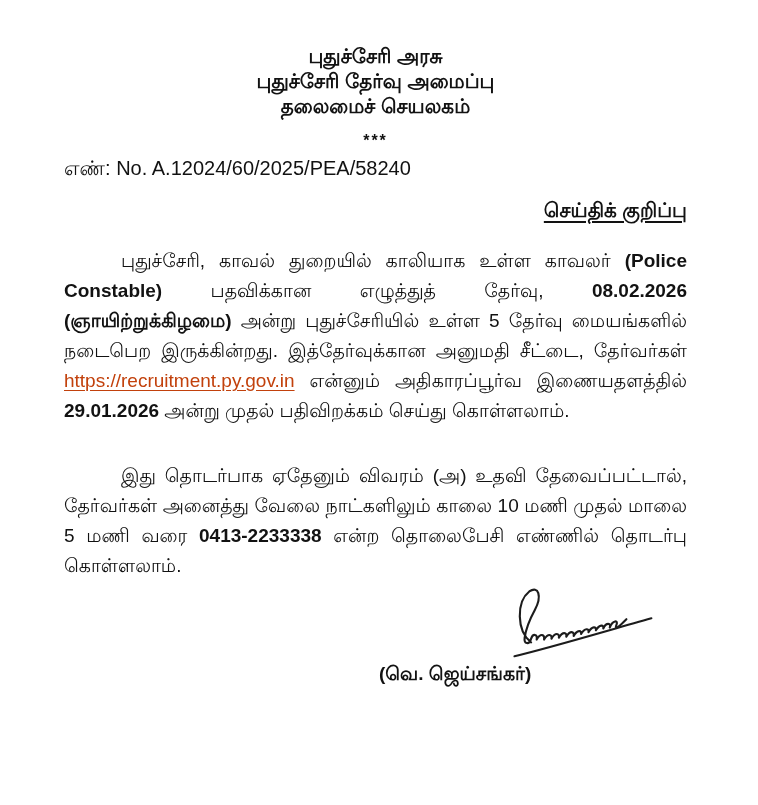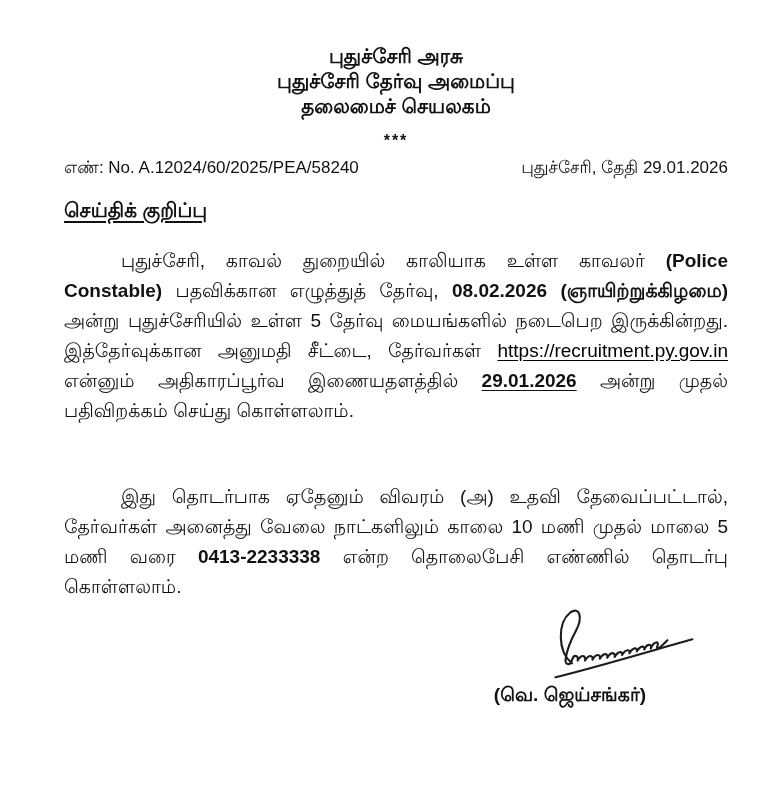--- a/index.html
+++ b/index.html
@@ -9,75 +9,75 @@
   }
   .doc {
     position: relative;
     width: 758px;
     height: 805px;
     background: #ffffff;
     color: #121212;
     font-family: "Liberation Sans", "DejaVu Sans", sans-serif;
     overflow: hidden;
     box-sizing: border-box;
-    padding: 44px 30px 0 64px;
+    padding: 44px 71px 0 64px;
   }
   .hdr-line {
     text-align: center;
     font-weight: 700;
     font-size: 20px;
     line-height: 25px;
   }
   .stars {
     text-align: center;
     font-weight: 700;
     font-size: 16px;
     letter-spacing: 2px;
     margin-top: 13px;
     line-height: 18px;
   }
   .refline {
     display: flex;
     justify-content: space-between;
     align-items: baseline;
-    font-size: 17px;
+    font-size: 20px;
     margin-top: 6px;
     line-height: 24px;
   }
   .title {
-    text-align: left;
+    text-align: right;
     font-weight: 700;
     font-size: 20px;
     margin: 17px 0 0 0;
     line-height: 26px;
     text-decoration: underline;
     text-underline-offset: 4px;
   }
   .para {
     font-size: 19px;
     line-height: 30px;
     text-align: justify;
     text-indent: 57px;
     margin: 23px 0 0 0;
   }
   .para.second {
-    margin-top: 56px;
+    margin-top: 35px;
   }
   .bold { font-weight: 700; }
-  .underline { text-decoration: underline; text-underline-offset: 3px; }
+  .underline { text-underline-offset: 3px; }
   a.link {
-    color: #000000;
+    color: #c2410c;
     text-decoration: underline;
     text-underline-offset: 3px;
     cursor: pointer;
   }
   .sig-block {
     width: 300px;
     margin: 4px 8px 0 auto;
-    text-align: center;
+    text-align: left;
     font-weight: 700;
     font-size: 19px;
     line-height: 25px;
   }
   .sig-svg {
     display: block;
     width: 170px;
     height: 74px;
     margin: 0 12px 2px auto;
   }
@@ -95,21 +95,20 @@
 <div class="doc">
 
   <div class="hdr-line">புதுச்சேரி அரசு</div>
   <div class="hdr-line">புதுச்சேரி தேர்வு அமைப்பு</div>
   <div class="hdr-line">தலைமைச் செயலகம்</div>
 
   <div class="stars">***</div>
 
   <div class="refline">
     <span>எண்: No. A.12024/60/2025/PEA/58240</span>
-    <span>புதுச்சேரி, தேதி 29.01.2026</span>
   </div>
 
   <div class="title">செய்திக் குறிப்பு</div>
 
   <p class="para"><span>புதுச்சேரி, காவல் துறையில் காலியாக உள்ள காவலர் </span><span class="bold">(Police Constable)</span><span> பதவிக்கான எழுத்துத் தேர்வு, </span><span class="bold">08.02.2026 (ஞாயிற்றுக்கிழமை)</span><span> அன்று புதுச்சேரியில் உள்ள 5 தேர்வு மையங்களில் நடைபெற இருக்கின்றது. இத்தேர்வுக்கான அனுமதி சீட்டை, தேர்வர்கள் </span><a class="link" href="#">https://recruitment.py.gov.in</a><span> என்னும் அதிகாரப்பூர்வ இணையதளத்தில் </span><span class="bold underline">29.01.2026</span><span> அன்று முதல் பதிவிறக்கம் செய்து கொள்ளலாம்.</span></p>
 
   <p class="para second"><span>இது தொடர்பாக ஏதேனும் விவரம் (அ) உதவி தேவைப்பட்டால், தேர்வர்கள் அனைத்து வேலை நாட்களிலும் காலை 10 மணி முதல் மாலை 5 மணி வரை </span><span class="bold">0413-2233338</span><span> என்ற தொலைபேசி எண்ணில் தொடர்பு கொள்ளலாம்.</span></p>
 
   <div class="sig-block">
     <svg class="sig-svg" viewBox="0 0 170 80" aria-hidden="true">

